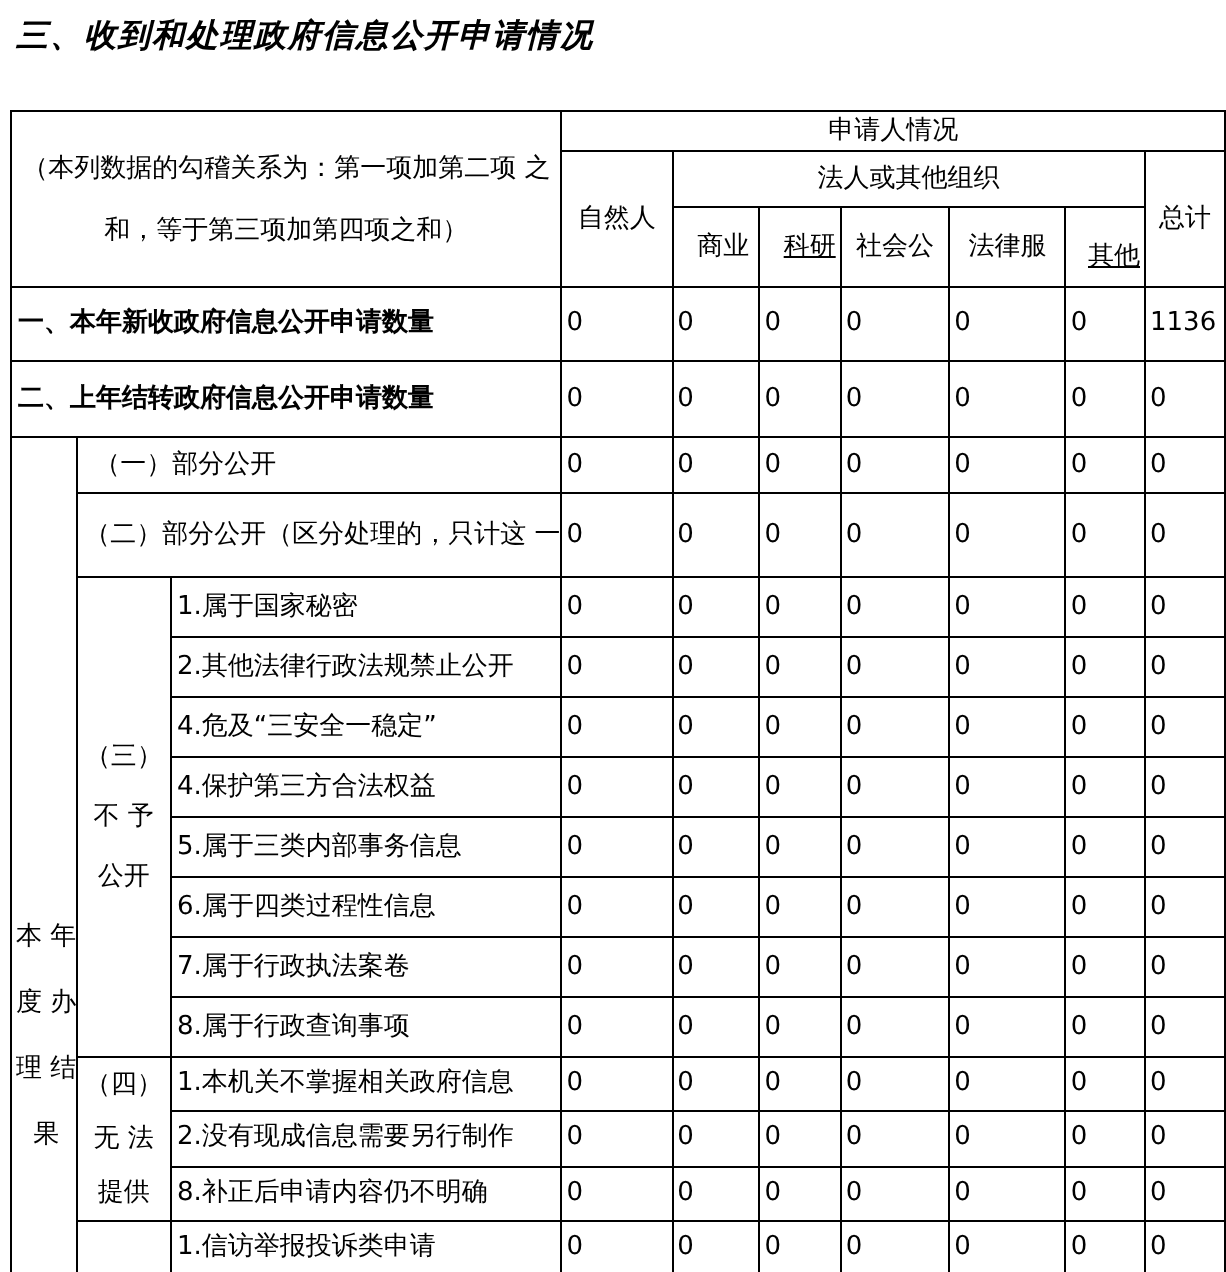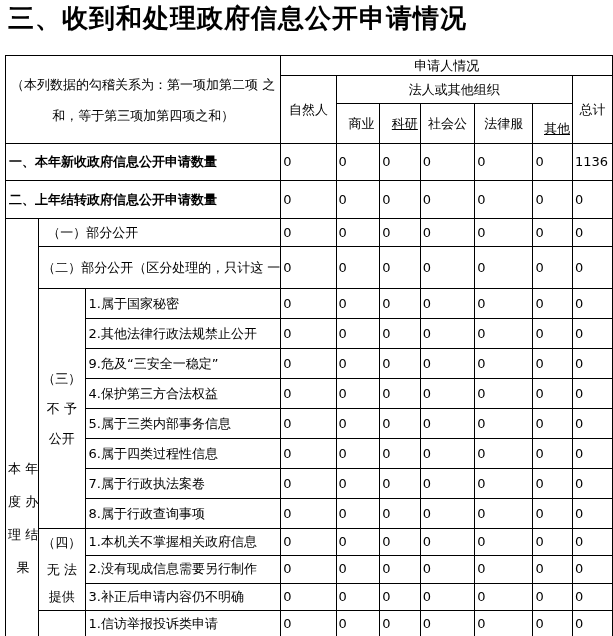--- a/index.html
+++ b/index.html
@@ -1,18 +1,18 @@
 <!DOCTYPE html>
 <html><head>
 <meta charset="utf-8">
 <style>
   html,body{margin:0;padding:0;background:#ffffff;}
   body{width:613px;height:636px;font-family:"DejaVu Sans",sans-serif;color:#000;}
   .wrap{position:relative;width:613px;height:636px;overflow:hidden;background:#fff;}
-  .title{font-size:26px;font-weight:bold;margin:6px 0 0 8px;line-height:24px;letter-spacing:1px;white-space:nowrap;}
+  .title{font-size:16px;font-weight:bold;margin:6px 0 0 8px;line-height:24px;letter-spacing:1px;white-space:nowrap;font-style:italic;}
   table{border-collapse:collapse;table-layout:fixed;margin:25px 0 0 5px;font-size:13px;color:#000;}
   td{border:1px solid #000;padding:0;overflow:hidden;vertical-align:middle;line-height:16px;}
   .c{text-align:center;}
   .note{text-align:center;line-height:31px;}
   .lbl{text-align:left;padding-left:3px;white-space:nowrap;margin-left:40px;}
   .pad8{padding-left:8px;}
   .bold{font-weight:bold;}
   .clip{white-space:nowrap;overflow:hidden;}
   .val{text-align:left;padding-left:2px;white-space:nowrap;}
   .sub-left{text-align:left;padding-left:12px;}
@@ -137,21 +137,21 @@
         <td class="lbl">2.其他法律行政法规禁止公开</td>
         <td class="val">0</td>
         <td class="val">0</td>
         <td class="val">0</td>
         <td class="val">0</td>
         <td class="val">0</td>
         <td class="val">0</td>
         <td class="val">0</td>
       </tr>
       <tr class="r30">
-        <td class="lbl">9.危及“三安全一稳定”</td>
+        <td class="lbl">4.危及“三安全一稳定”</td>
         <td class="val">0</td>
         <td class="val">0</td>
         <td class="val">0</td>
         <td class="val">0</td>
         <td class="val">0</td>
         <td class="val">0</td>
         <td class="val">0</td>
       </tr>
       <tr class="r30">
         <td class="lbl">4.保护第三方合法权益</td>
@@ -223,21 +223,21 @@
         <td class="lbl">2.没有现成信息需要另行制作</td>
         <td class="val">0</td>
         <td class="val">0</td>
         <td class="val">0</td>
         <td class="val">0</td>
         <td class="val">0</td>
         <td class="val">0</td>
         <td class="val">0</td>
       </tr>
       <tr class="r27">
-        <td class="lbl">3.补正后申请内容仍不明确</td>
+        <td class="lbl">8.补正后申请内容仍不明确</td>
         <td class="val">0</td>
         <td class="val">0</td>
         <td class="val">0</td>
         <td class="val">0</td>
         <td class="val">0</td>
         <td class="val">0</td>
         <td class="val">0</td>
       </tr>
 
       <tr class="r26">

